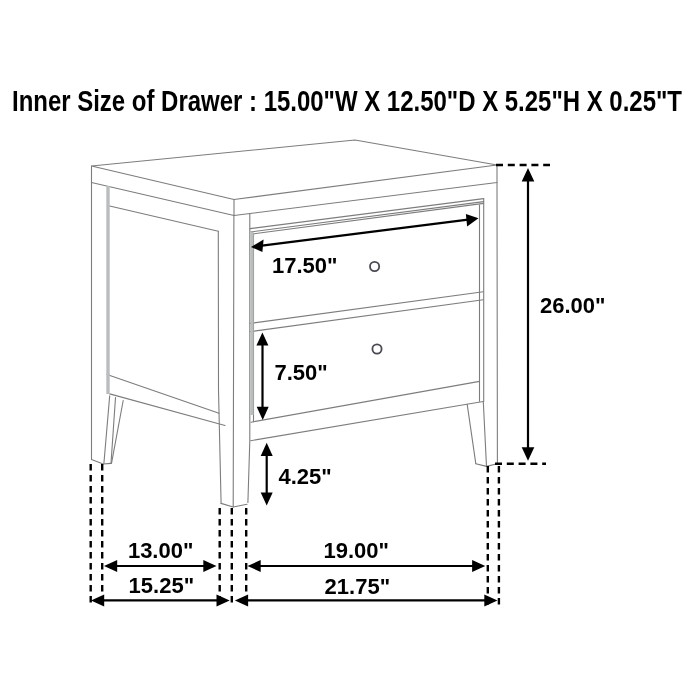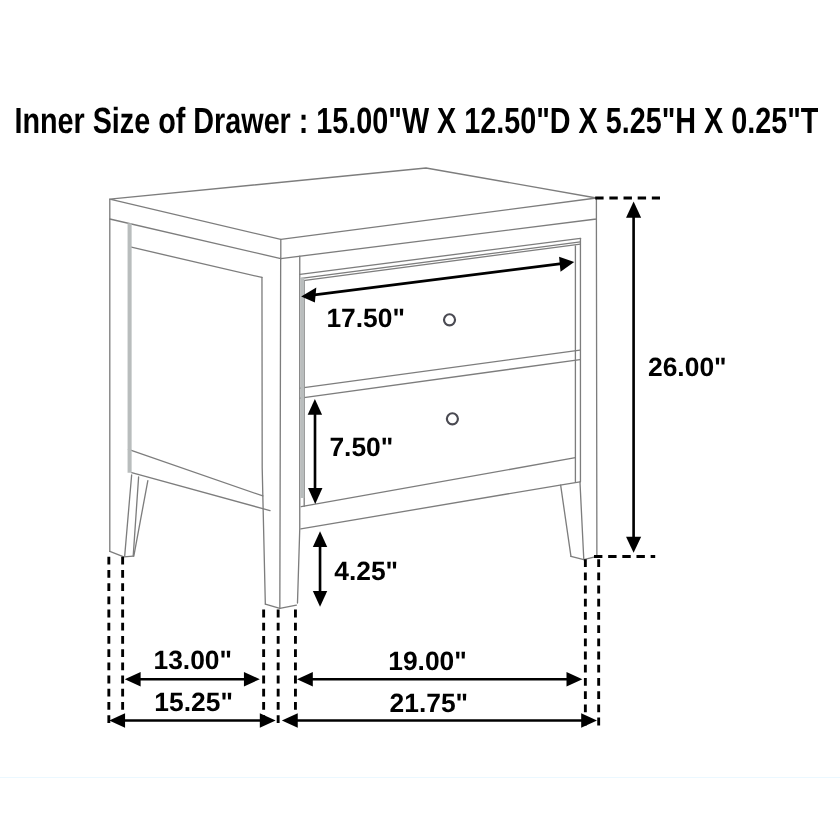--- a/index.html
+++ b/index.html
@@ -1,17 +1,17 @@
 <!DOCTYPE html>
 <html><head>
 <meta charset="utf-8">
 <title>Nightstand Dimensions</title>
 <style>
   html,body{margin:0;padding:0;background:#ffffff;}
-  .page{width:700px;height:648px;position:relative;background:#7dd3fc;overflow:hidden;opacity:0.999;}
+  .page{width:700px;height:648px;position:relative;background:#84cc16;overflow:hidden;opacity:0.999;}
   svg{position:absolute;top:0;left:0;}
   text{font-family:"Liberation Sans", sans-serif;font-weight:bold;fill:#000000;}
 </style>
 </head>
 <body>
 <div class="page">
 <svg width="700" height="700" viewBox="0 0 700 700">
 
   <rect x="0" y="0" width="700" height="700" fill="#ffffff"></rect>
 

